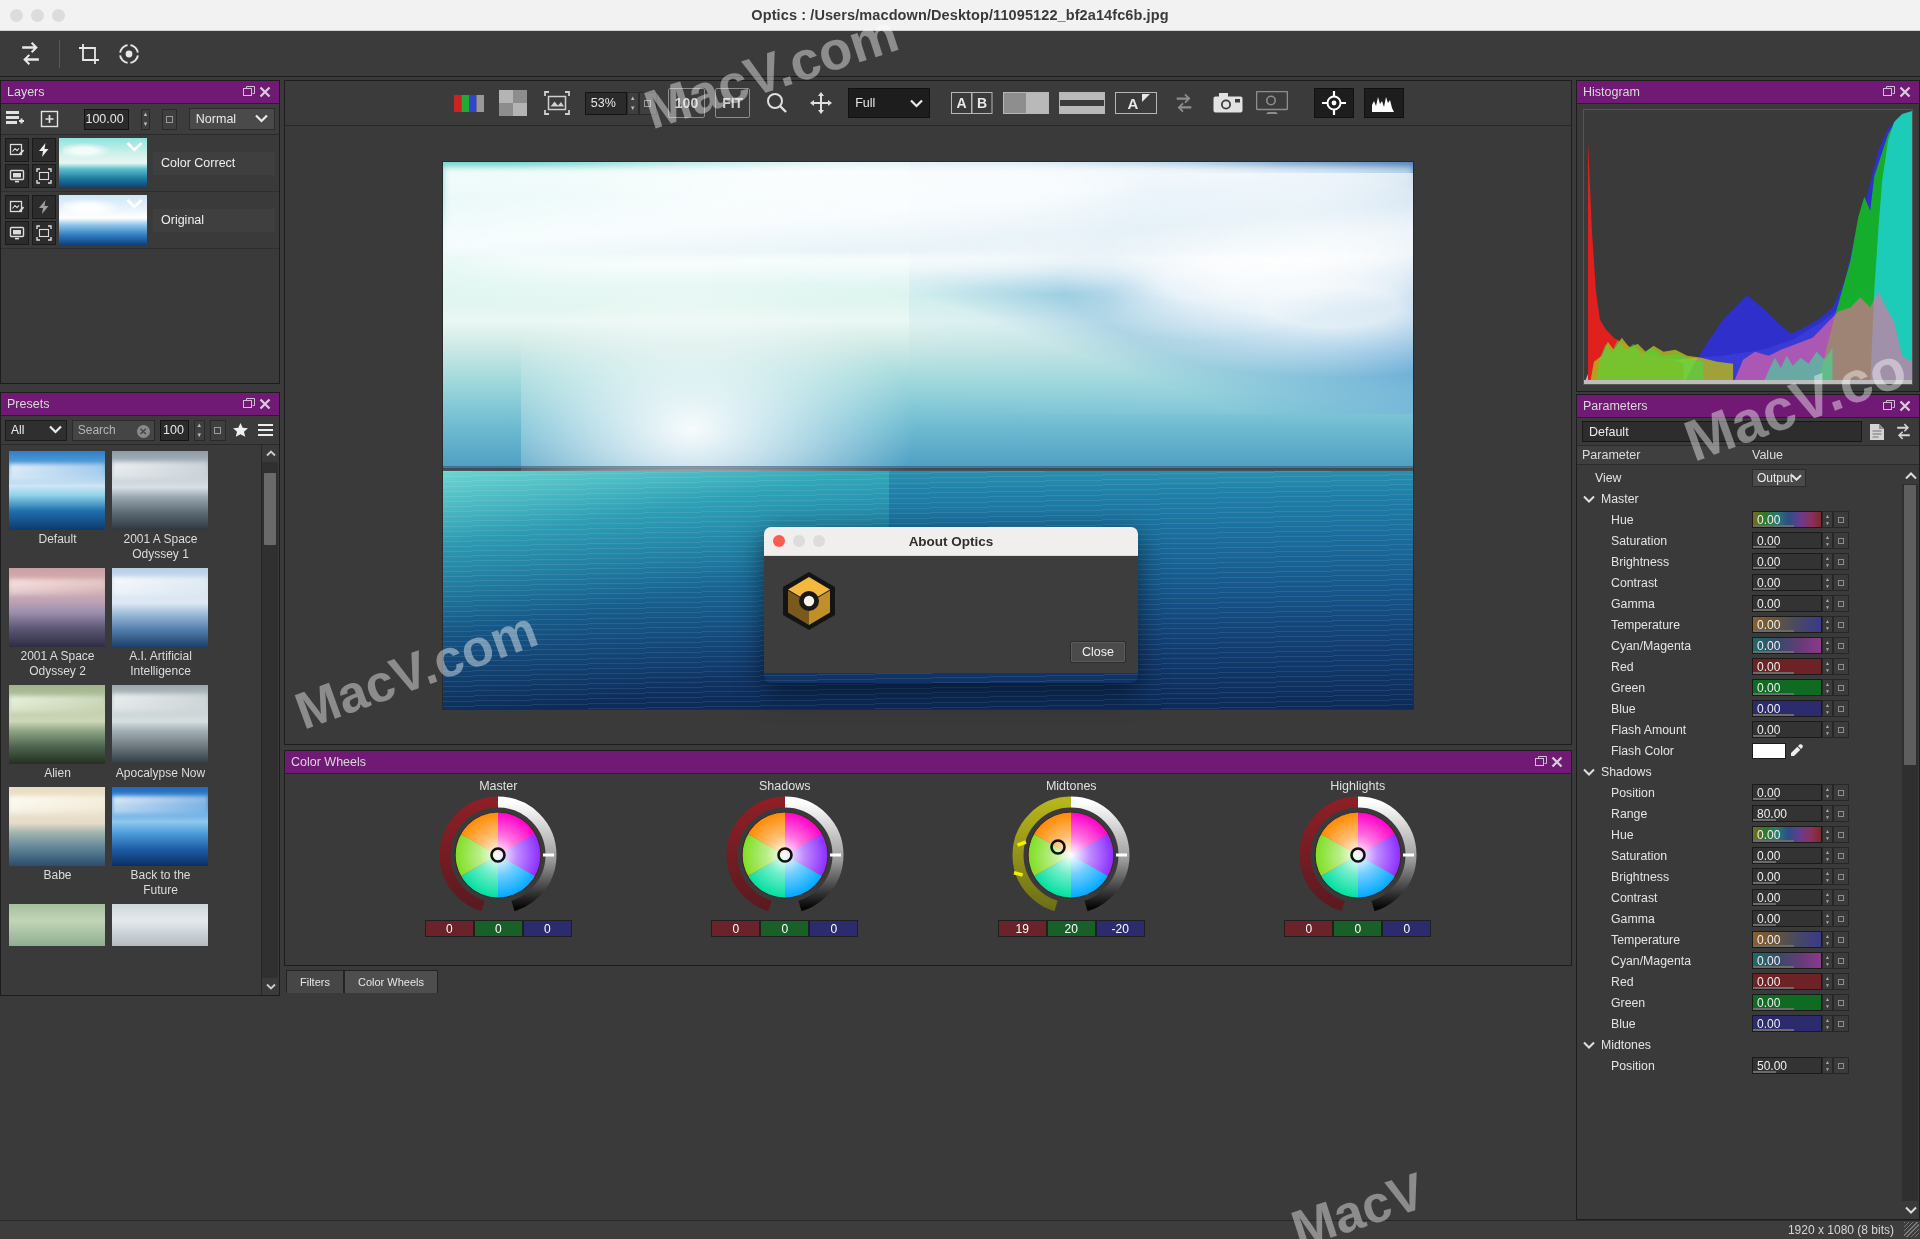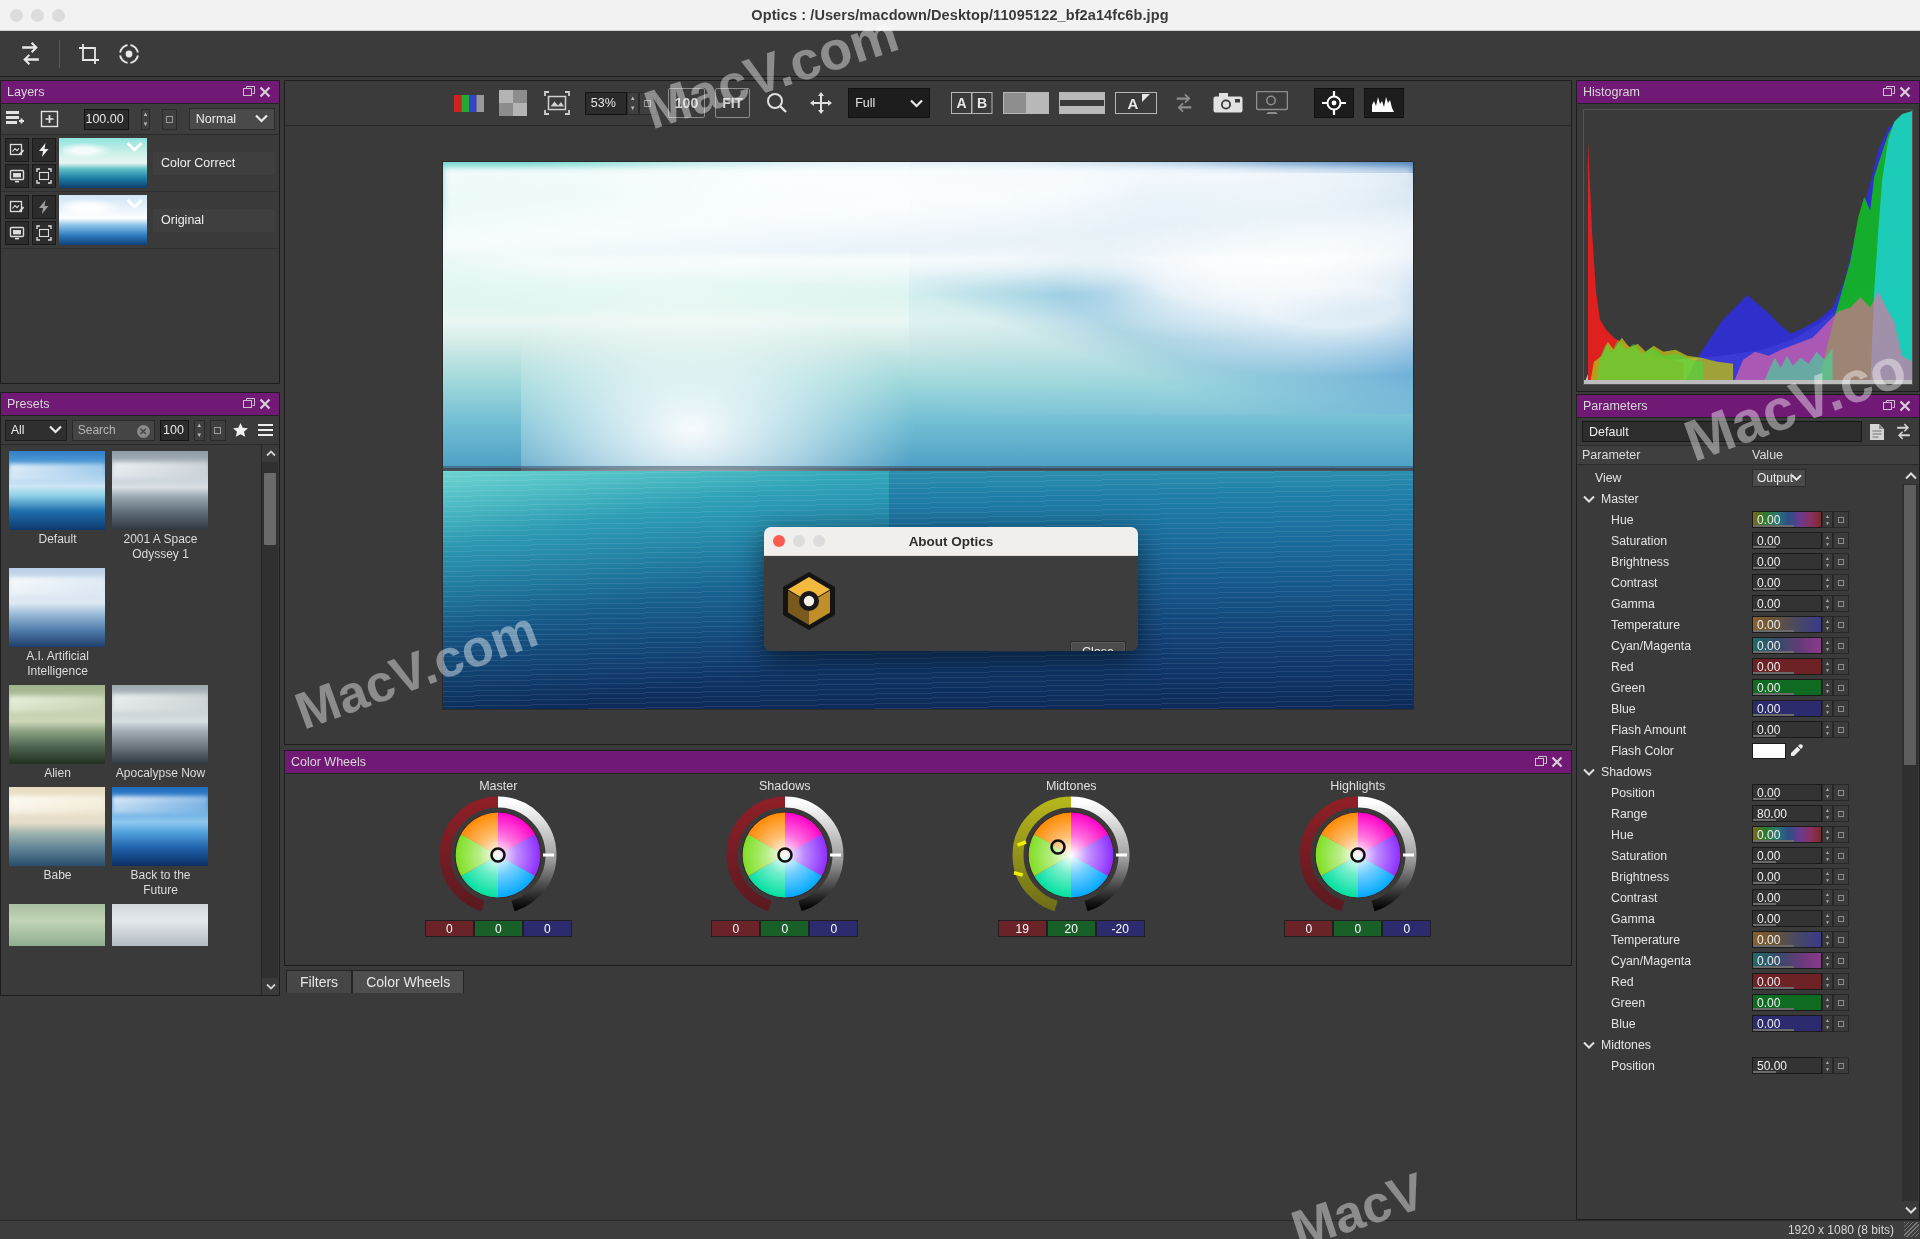--- a/index.html
+++ b/index.html
@@ -112,21 +112,21 @@
       radial-gradient(ellipse at 84% 58%, rgba(255,255,255,.80) 0 11%, transparent 38%);}
   .sea-horizon{position:absolute;left:0;top:55.5%;width:100%;height:2%;
     background:linear-gradient(180deg, rgba(40,70,95,.55), rgba(255,255,255,.25));}
   .sea-water{position:absolute;left:0;top:56.5%;width:100%;height:43.5%;
     background:linear-gradient(180deg,#2b8fb0 0%, #1f7fa8 10%, #1b6f9e 26%, #16588c 48%, #123f74 72%, #0c2a58 100%);}
   .sea-waterL{position:absolute;left:0;top:56.5%;width:46%;height:43.5%;
     background:linear-gradient(170deg, rgba(120,225,215,.85) 0%, rgba(60,190,195,.55) 24%, rgba(30,140,170,.25) 52%, transparent 82%);}
   .sea-ripple{position:absolute;left:0;top:56.5%;width:100%;height:43.5%;
     background:repeating-linear-gradient(179deg, rgba(255,255,255,.085) 0 1px, transparent 1px 5px);}
   
-  #about{ position:absolute; left:764px; top:527px; width:374px; height:124px;
+  #about{ position:absolute; left:764px; top:527px; width:374px; height:156px;
     border-radius:7px; overflow:hidden; box-shadow:0 8px 28px rgba(0,0,0,.55); }
   .ab-bar{ height:29px;background:#f0efee;display:flex;align-items:center;position:relative;border-bottom:1px solid #dcdbda;}
   .ab-bar .traffic2{position:absolute;left:9px;top:8px;display:flex;gap:8px;}
   .ab-bar .traffic2 i{width:12px;height:12px;border-radius:50%;background:#dcdcdc;display:block;}
   .ab-bar .traffic2 i.red{background:#fc5b51;}
   .ab-title{width:100%;text-align:center;font-size:13.5px;font-weight:bold;color:#2f2f2f;}
   .ab-body{height:117px;background:#3d3d3d;position:relative;padding:14px 14px 0 14px;display:flex;}
   .ab-logo{width:62px;height:62px;margin-right:14px;flex:none;}
   .ab-txt{font-size:12.3px;color:#e9e9e9;line-height:16px;}
   .ab-txt b{font-size:12.6px;}
@@ -137,21 +137,21 @@
   #cwheels{ left:284px; top:750px; width:1288px; height:216px;}
   .cw-area{position:absolute;left:0;top:24px;right:0;bottom:0;display:flex;justify-content:space-around;padding:4px 70px 0 70px;}
   .cw{width:170px;display:flex;flex-direction:column;align-items:center;}
   .cw-name{font-size:12.5px;color:#e0e0e0;margin-bottom:3px;}
   .cw-wheel{position:relative;width:118px;height:118px;}
   .cw-vals{display:flex;margin-top:6px;}
   .cw-vals div{width:49px;height:17px;display:flex;align-items:center;justify-content:center;font-size:12px;color:#fff;border:1px solid #1f1f1f;}
   .vR{background:#6a2328;} .vG{background:#186028;} .vB{background:#2b2b6e;}
   
   #btabs{position:absolute;left:286px;top:968px;width:1286px;height:25px;display:flex;align-items:flex-end;}
-  .btab{height:23px;background:#464646;border:1px solid #232323;border-bottom:none;display:flex;align-items:center;padding:0 13px;font-size:14px;color:#e6e6e6;cursor:pointer;}
+  .btab{height:23px;background:#464646;border:1px solid #232323;border-bottom:none;display:flex;align-items:center;padding:0 13px;font-size:11px;color:#e6e6e6;cursor:pointer;}
   .btab.active{background:#4e4e4e;}
   
   #hist{ left:1576px; top:80px; width:344px; height:312px;}
   .hist-body{position:absolute;left:6px;top:28px;right:6px;bottom:6px;background:#3a3a3a;border:1px solid #555;}
   
   #params{ left:1576px; top:394px; width:344px; height:826px;}
   .pr-top{height:27px;display:flex;align-items:center;padding:3px 5px;gap:5px;background:#3a3a3a;}
   .pr-name{flex:1;background:#2d2d2d;border:1px solid #171717;height:21px;color:#ededed;font-size:12.5px;display:flex;align-items:center;padding:0 6px;}
   .pr-head{height:20px;background:#3f3f3f;border-top:1px solid #2b2b2b;border-bottom:1px solid #2b2b2b;display:flex;align-items:center;font-size:12.5px;color:#dcdcdc;}
   .pr-head .c1{width:175px;padding-left:5px;}
@@ -421,20 +421,27 @@
     <div class="pcard">
       <div class="pthumb">
         <div style="position:absolute;inset:0;background:linear-gradient(180deg,#8d9aa4 0%,#b9c4cc 24%,#d8e0e6 46%,#9aa8b2 58%,#5d6b76 78%,#2d3740 100%)"></div>
         <div style="position:absolute;left:0;top:14%;width:100%;height:22%;background:linear-gradient(170deg,rgba(255,255,255,.85),rgba(255,255,255,.05));filter:blur(2px)"></div>
       </div>
       <div class="plabel">2001 A Space Odyssey 1</div>
     </div>
     <div style="clear:both"></div>
     <div class="pcard">
       <div class="pthumb">
+        <div style="position:absolute;inset:0;background:linear-gradient(180deg,#caa0a6 0%,#d8b0ae 22%,#bfa3b4 42%,#9c8fae 56%,#5d5876 76%,#2e2d44 100%)"></div>
+        <div style="position:absolute;left:0;top:14%;width:100%;height:20%;background:linear-gradient(170deg,rgba(255,245,245,.75),rgba(255,255,255,.05));filter:blur(2px)"></div>
+      </div>
+      <div class="plabel">2001 A Space Odyssey 2</div>
+    </div>
+    <div class="pcard">
+      <div class="pthumb">
         <div style="position:absolute;inset:0;background:linear-gradient(180deg,#b9cfe6 0%,#cfe0ef 22%,#dfe9f4 44%,#9cbcd8 58%,#527ead 78%,#1e3f6a 100%)"></div>
         <div style="position:absolute;left:0;top:12%;width:100%;height:24%;background:linear-gradient(170deg,rgba(255,255,255,.9),rgba(255,255,255,.08));filter:blur(2px)"></div>
       </div>
       <div class="plabel">A.I. Artificial Intelligence</div>
     </div>
     <div style="clear:both"></div>
     <div class="pcard">
       <div class="pthumb">
         <div style="position:absolute;inset:0;background:linear-gradient(180deg,#9fb38d 0%,#bccaa6 24%,#cdd7b8 46%,#8fa585 58%,#4e6450 78%,#22301f 100%)"></div>
         <div style="position:absolute;left:0;top:14%;width:100%;height:20%;background:linear-gradient(170deg,rgba(250,255,240,.8),rgba(255,255,255,.05));filter:blur(2px)"></div>

